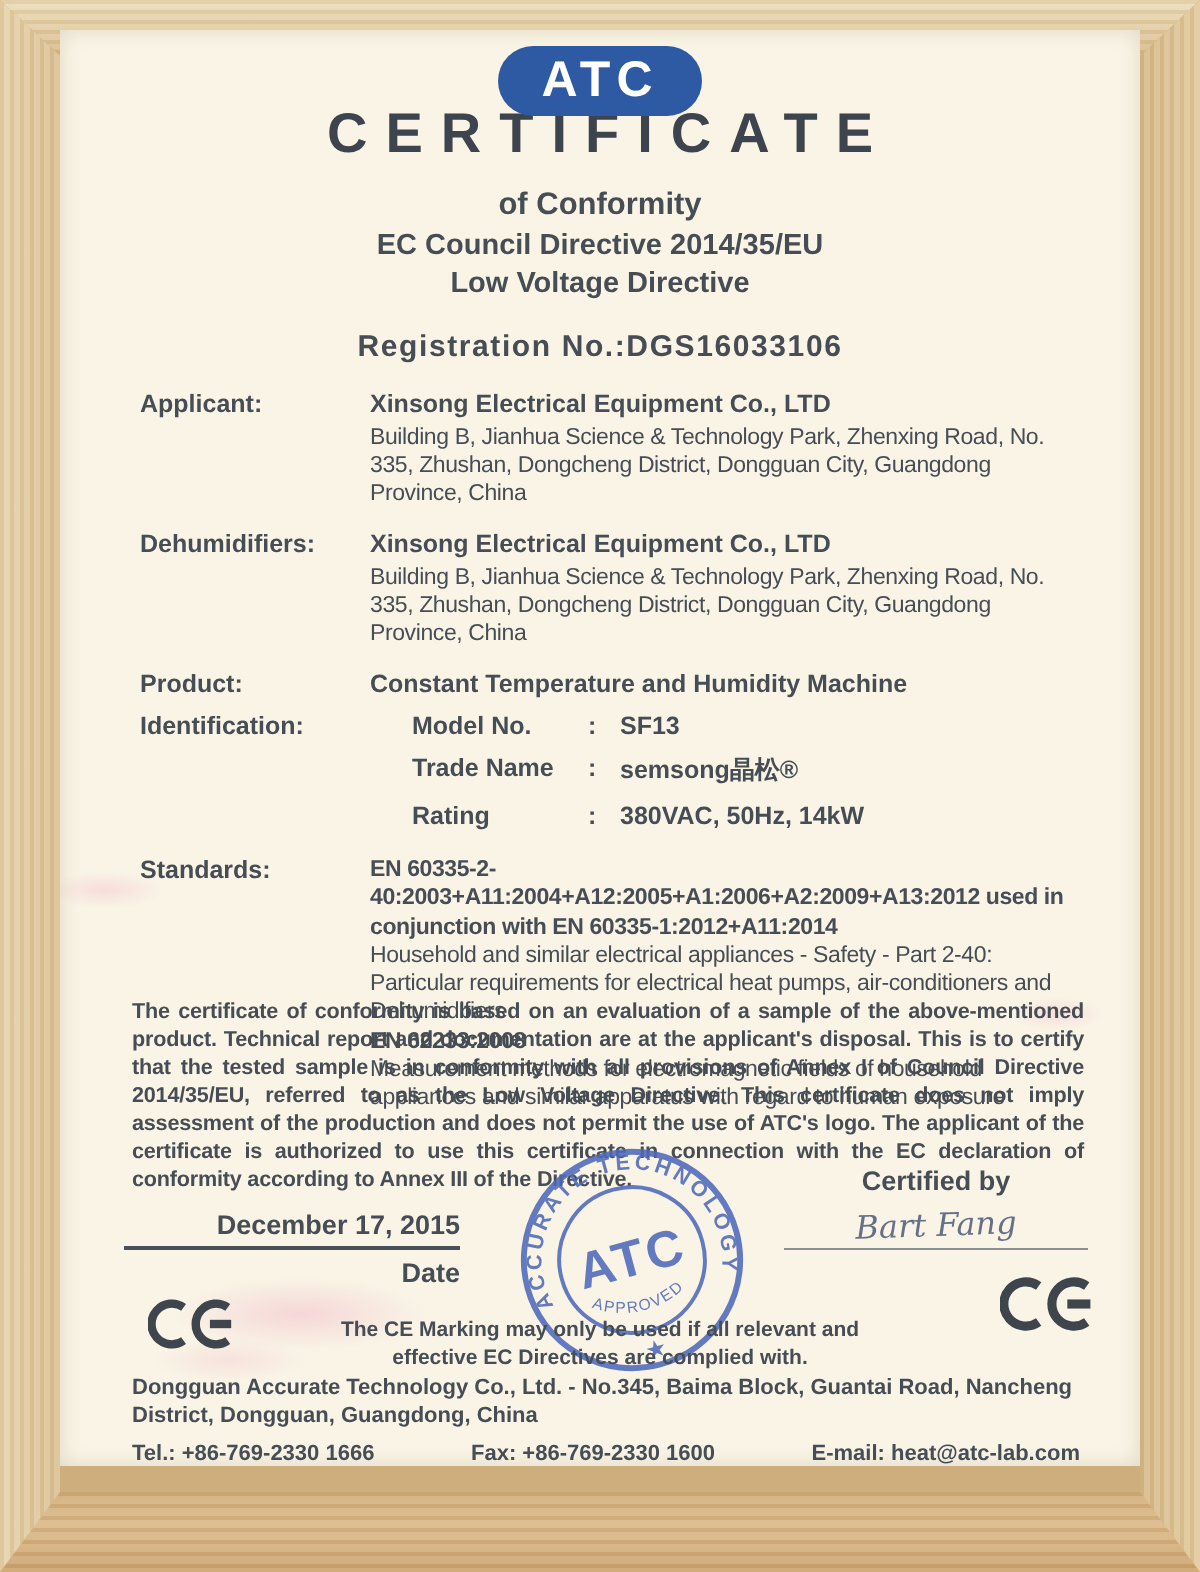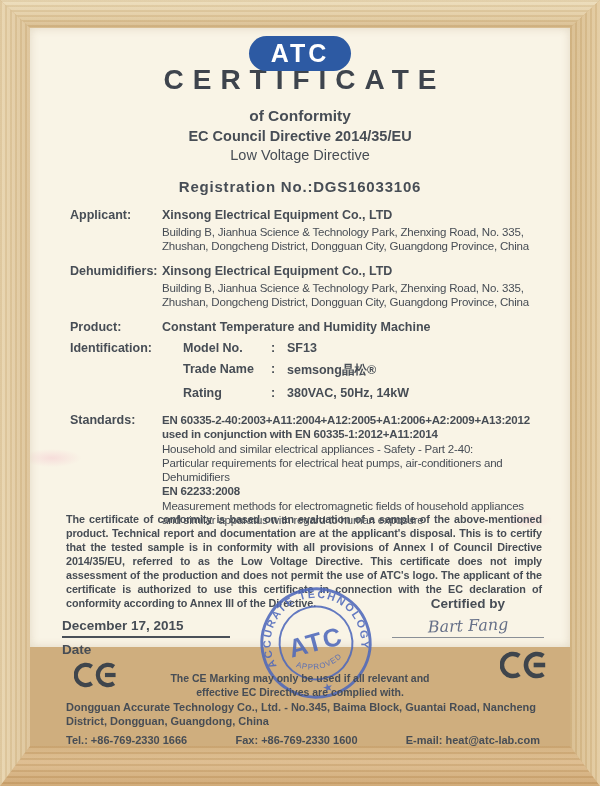--- a/index.html
+++ b/index.html
@@ -19,60 +19,60 @@
   .frame-left{left:0;top:0;width:30px;height:786px;
     background:repeating-linear-gradient(90deg,rgba(150,110,60,.10) 0 2px,rgba(255,255,255,.10) 2px 5px),
       linear-gradient(90deg,#e7d3ab,#dbc093);
     clip-path:polygon(0 0,100% 28px,100% calc(100% - 40px),0 100%);}
   .frame-right{right:0;top:0;width:30px;height:786px;
     background:repeating-linear-gradient(90deg,rgba(150,110,60,.10) 0 2px,rgba(255,255,255,.10) 2px 5px),
       linear-gradient(270deg,#e2c99c,#d6b988);
     clip-path:polygon(0 28px,100% 0,100% 100%,0 calc(100% - 40px));}
 
   
-  .paper{position:absolute;z-index:2;left:30px;top:28px;width:540px;height:619px;
+  .paper{position:absolute;z-index:2;left:30px;top:15px;width:540px;height:718px;
     background:
       radial-gradient(ellipse 90px 26px at 120px 642px, rgba(236,130,172,.26), transparent 70%),
       radial-gradient(ellipse 55px 16px at 85px 665px, rgba(236,130,172,.16), transparent 70%),
       radial-gradient(ellipse 42px 13px at 22px 430px, rgba(236,130,172,.20), transparent 70%),
       radial-gradient(ellipse 34px 12px at 498px 492px, rgba(236,130,172,.18), transparent 70%),
       #f9f4e6;
     box-shadow:inset 0 0 10px rgba(120,90,40,.18);
     color:#474d55;}
   .abs{position:absolute;}
   .ctr{left:0;right:0;text-align:center;}
 
   
   .logo-pill{top:8px;left:50%;transform:translateX(-50%);width:102px;height:35px;border-radius:18px;
     background:#2d5aa3;color:#fff;font-weight:bold;font-size:25px;letter-spacing:3px;
     line-height:35px;text-align:center;z-index:3;}
   .title{top:36px;font-weight:bold;font-size:28px;letter-spacing:9px;padding-left:9px;color:#3e444d;}
   .subtitle{top:79px;font-weight:bold;font-size:15.5px;}
   .dir1{top:100px;font-weight:bold;font-size:14.5px;}
-  .dir2{top:119px;font-weight:normal;font-size:14.5px;}
+  .dir2{top:119px;font-weight:bold;font-size:14.5px;}
   .registration{top:150px;font-weight:bold;font-size:15px;letter-spacing:.8px;}
 
   
   .info{top:180px;left:40px;right:26px;}
-  .row{display:grid;grid-template-columns:92px 1fr;}
+  .row{display:grid;grid-template-columns:92px 1fr;gap:23px;}
   .lbl{font-weight:bold;font-size:12.5px;}
   .val-name{font-weight:bold;font-size:12.5px;}
   .val-addr{font-size:11.5px;letter-spacing:-.2px;line-height:1.22;margin-top:3px;margin-bottom:11px;}
   .val-plain{font-weight:bold;font-size:12.5px;margin-bottom:7px;}
   .subrow{display:grid;grid-template-columns:88px 16px 1fr;margin-bottom:7px;font-size:12.5px;font-weight:bold;margin-left:21px;}
   .ident{margin-bottom:6px;}
   .std-line{font-size:11.5px;letter-spacing:-.2px;line-height:1.24;}
   .std-bold{font-weight:bold;}
 
   
   .paragraph{top:484px;left:36px;right:28px;font-weight:bold;font-size:10.8px;line-height:1.3;
     text-align:justify;letter-spacing:-.1px;}
 
   
-  .date-block{left:32px;top:590px;width:168px;text-align:left;}
+  .date-block{left:32px;top:590px;width:168px;text-align:right;}
   .date-value{font-weight:bold;font-size:13.5px;border-bottom:2px solid #4a5058;padding-bottom:3px;}
   .date-label{font-weight:bold;font-size:13.5px;margin-top:4px;}
   .certified-block{right:26px;top:568px;width:152px;text-align:center;}
   .certified-label{font-weight:bold;font-size:13.5px;}
   .signature{font-family:"DejaVu Serif",serif;font-style:italic;font-size:16px;color:#667088;
     transform:rotate(-2deg);margin-top:5px;}
   .sig-line{border-bottom:1.5px solid #8a8f96;margin-top:2px;}
   .seal{left:50%;top:556px;transform:translateX(calc(-50% + 16px)) rotate(-15deg);opacity:.88;}
   .ce{color:#3f454c;}
   .ce-left{left:44px;top:632px;}

